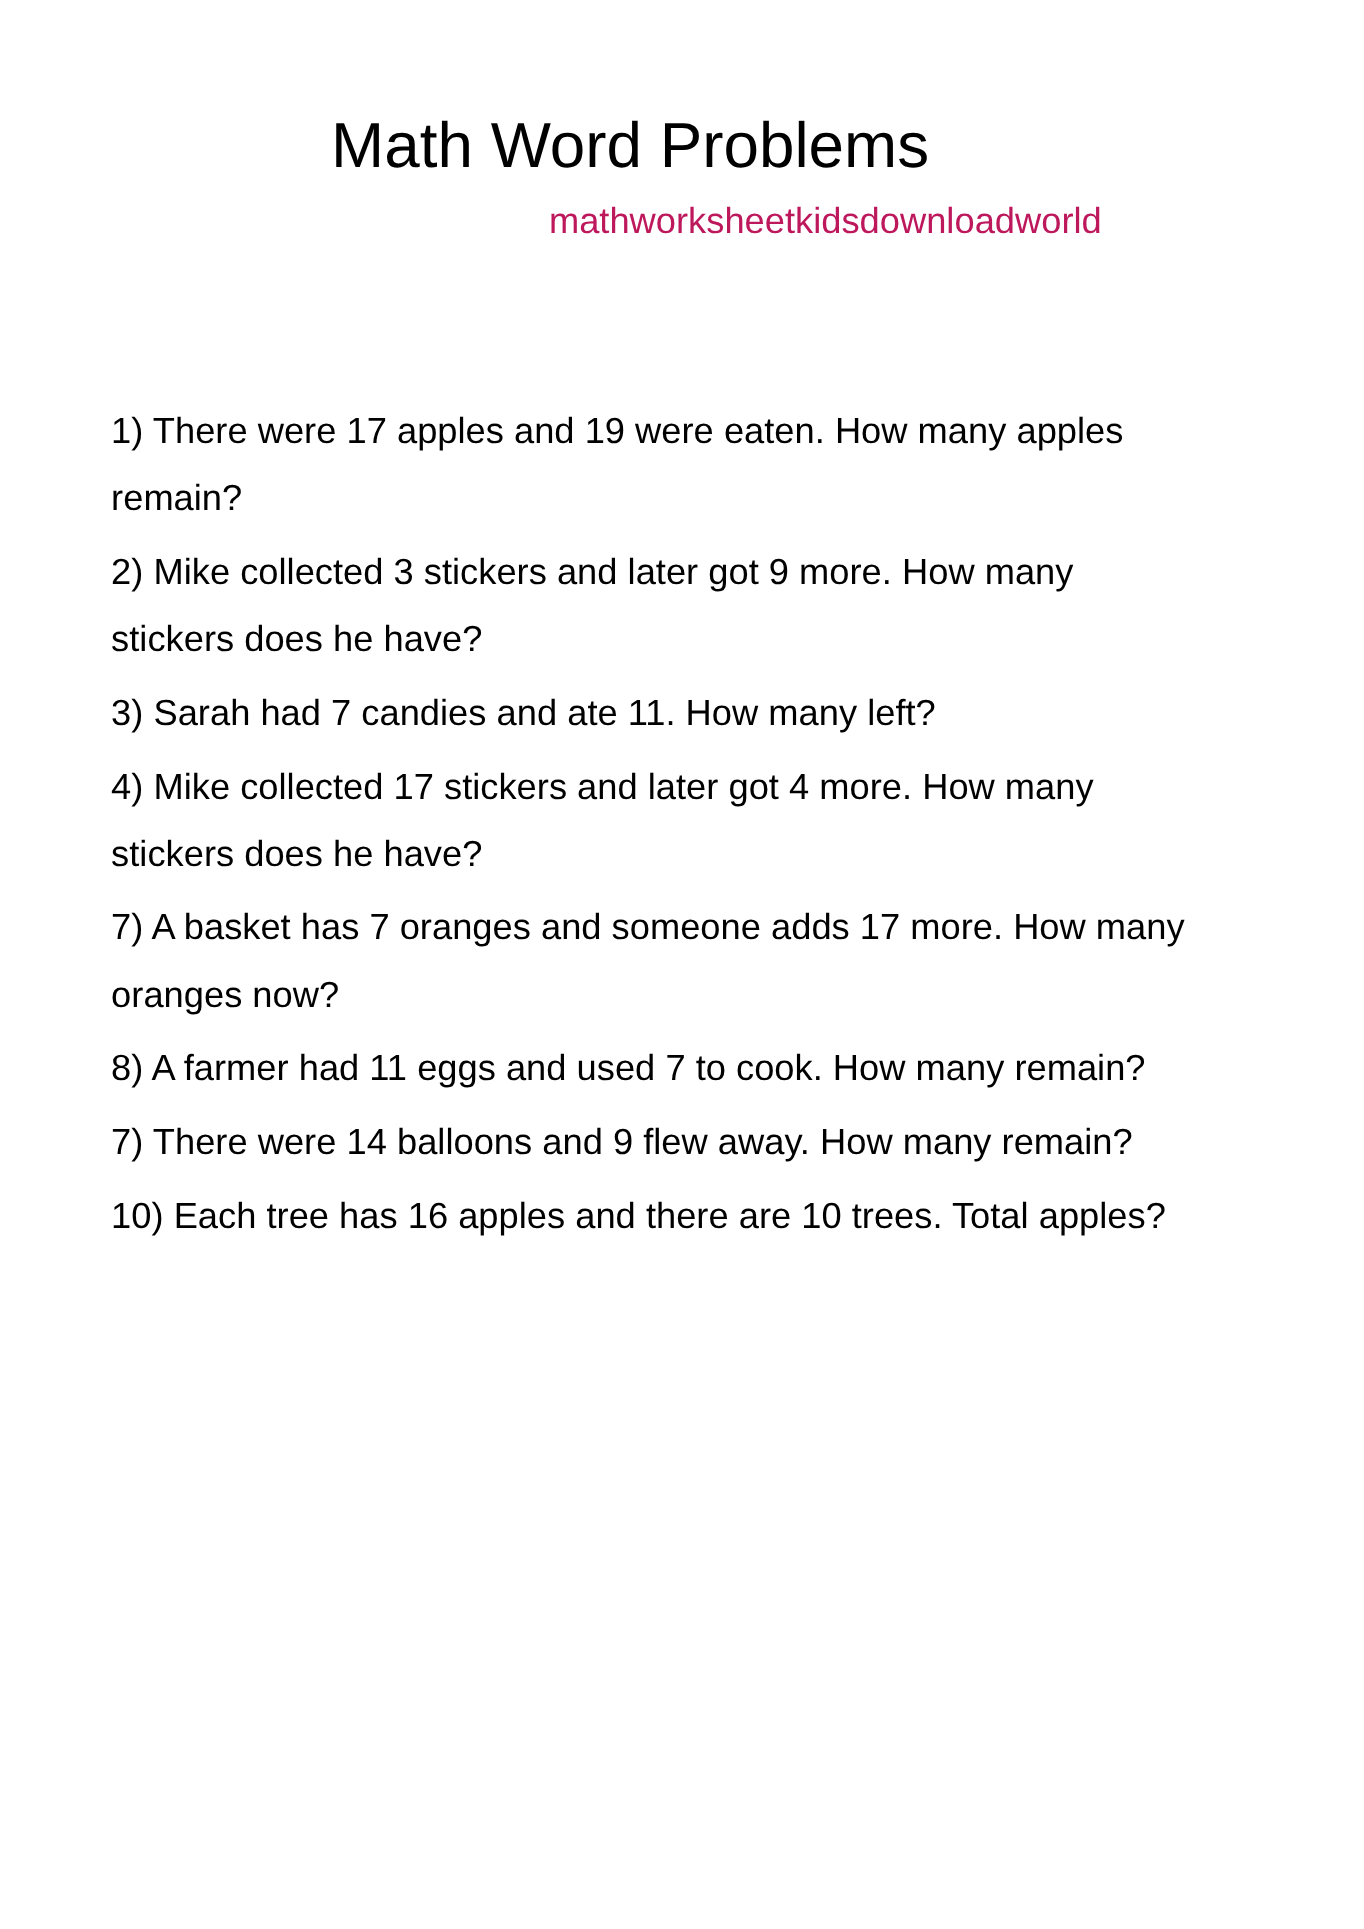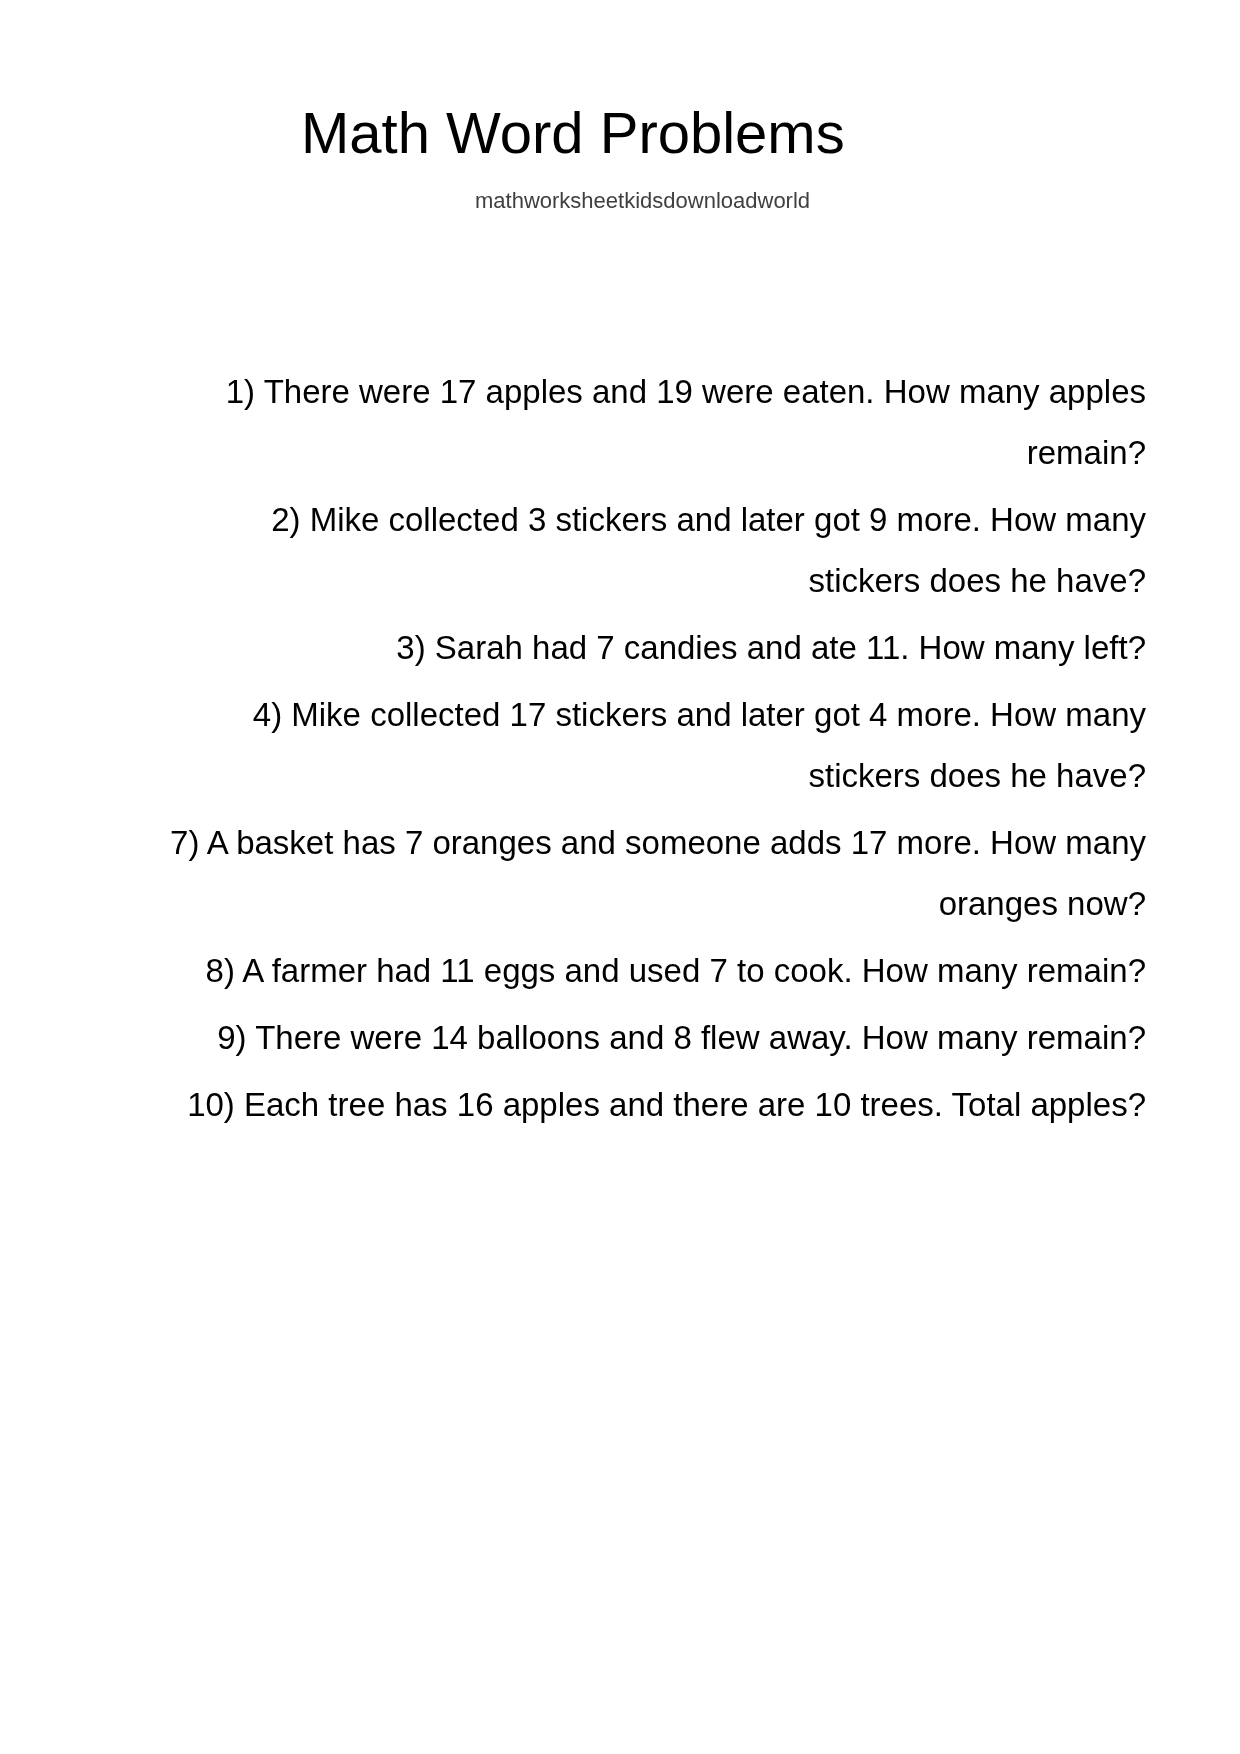--- a/index.html
+++ b/index.html
@@ -14,41 +14,40 @@
       overflow: hidden;
       font-family: "Liberation Sans", "DejaVu Sans", sans-serif;
       color: #000000;
     }
     .page {
       position: absolute;
       left: 0; top: 0;
       width: 1240px;
       height: 1384px;
       background: #ffffff;
-      text-align: right;
     }
     .title {
       position: absolute;
       left: 301px;
       top: 99px;
       font-size: 58px;
       line-height: 68px;
       white-space: nowrap;
       color: #000000;
       margin: 0;
       font-weight: normal;
     }
     .subtitle {
       position: absolute;
-      left: 475px;
+      left: 499px;
       top: 181px;
-      font-size: 22px;
+      font-size: 33px;
       line-height: 40px;
       white-space: nowrap;
-      color: #404040;
+      color: #be185d;
     }
     .problems {
       position: absolute;
       left: 101px;
       top: 351px;
       width: 1045px;
       margin: 0;
       padding: 0;
       list-style: none;
     }
@@ -87,19 +86,19 @@
       <span class="line">stickers does he have?</span>
     </li>
     <li class="problem">
       <span class="line">7) A basket has 7 oranges and someone adds 17 more. How many</span>
       <span class="line">oranges now?</span>
     </li>
     <li class="problem">
       <span class="line">8) A farmer had 11 eggs and used 7 to cook. How many remain?</span>
     </li>
     <li class="problem">
-      <span class="line">9) There were 14 balloons and 8 flew away. How many remain?</span>
+      <span class="line">7) There were 14 balloons and 9 flew away. How many remain?</span>
     </li>
     <li class="problem">
       <span class="line">10) Each tree has 16 apples and there are 10 trees. Total apples?</span>
     </li>
   </ol>
 </div>
 
 </body></html>

